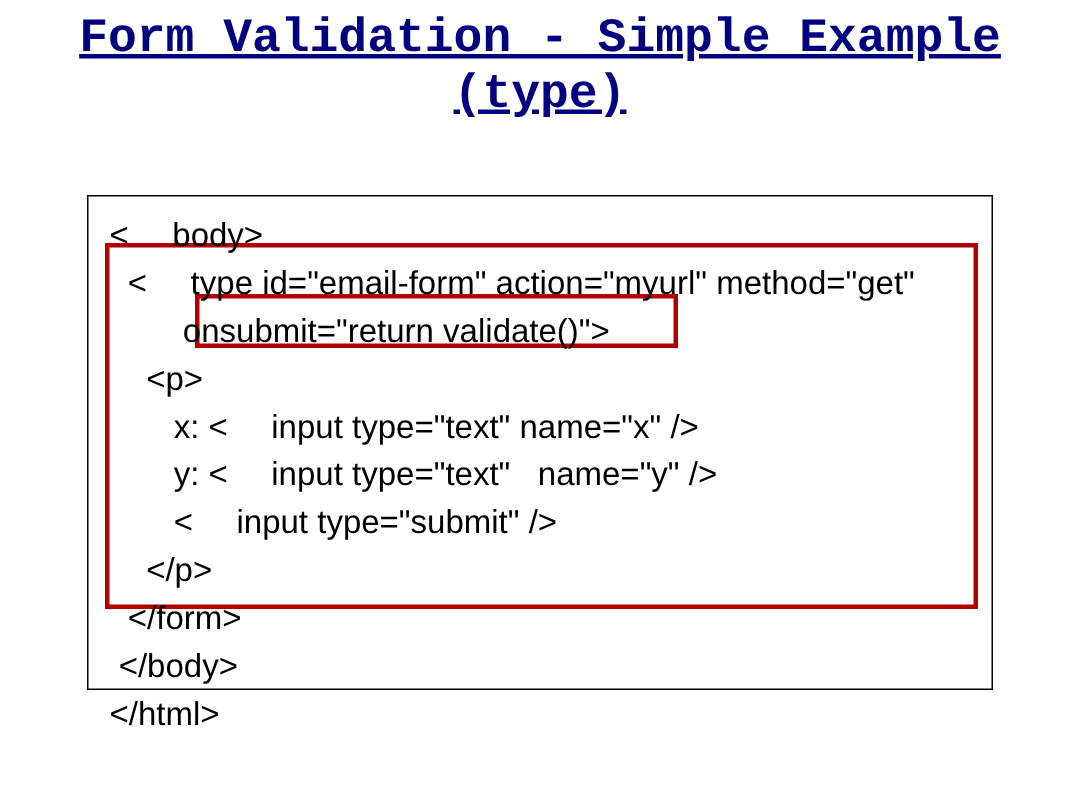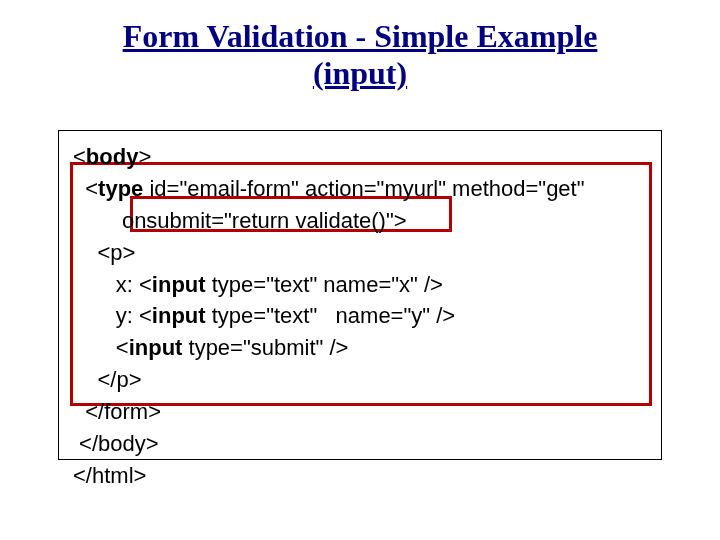--- a/index.html
+++ b/index.html
@@ -6,26 +6,27 @@
     margin: 0;
     padding: 0;
     width: 720px;
     height: 540px;
     background: #fff;
     font-family: "Times New Roman", Times, serif;
     position: relative;
   }
   .title {
     text-align: center;
-    margin-top: 18px;
+    margin-top: 8px;
     font-size: 32px;
     font-weight: bold;
     text-decoration: underline;
     color: #000080;
     line-height: 1.15;
+    font-family: Liberation Mono, monospace;
   }
   .code-outer {
     position: absolute;
     left: 58px;
     top: 130px;
     width: 604px;
     height: 330px;
     border: 1px solid #000;
     box-sizing: border-box;
     padding: 10px 14px 10px 14px;
@@ -33,21 +34,22 @@
   .code {
     font-family: Arial, Helvetica, sans-serif;
     font-size: 22px;
     line-height: 1.45;
     white-space: pre;
     color: #000;
     position: relative;
     z-index: 2;
   }
   .code b, .code .bold {
-    font-weight: bold;
+    font-weight: normal;
+    margin-left: 29px;
   }
   .redbox {
     position: absolute;
     border: 3px solid #b00000;
     box-sizing: border-box;
     z-index: 1;
   }
   .redbox.rb1 {
     left: 70px;
     top: 162px;
@@ -59,21 +61,21 @@
     top: 196px;
     width: 322px;
     height: 36px;
   }
 </style>
 </head>
 <body>
 
 <div class="title">
   <span>Form Validation - Simple Example</span><br>
-  <span>(input)</span>
+  <span>(type)</span>
 </div>
 
 <div class="redbox rb1"></div>
 <div class="redbox rb2"></div>
 
 <div class="code-outer">
 <div class="code"><span>&lt;</span><b>body</b><span>&gt;</span>
 <span>  &lt;</span><b>type</b><span> id="email-form" action="myurl" method="get"</span>
 <span>        onsubmit="return validate()"&gt;</span>
 <span>    &lt;p&gt;</span>

